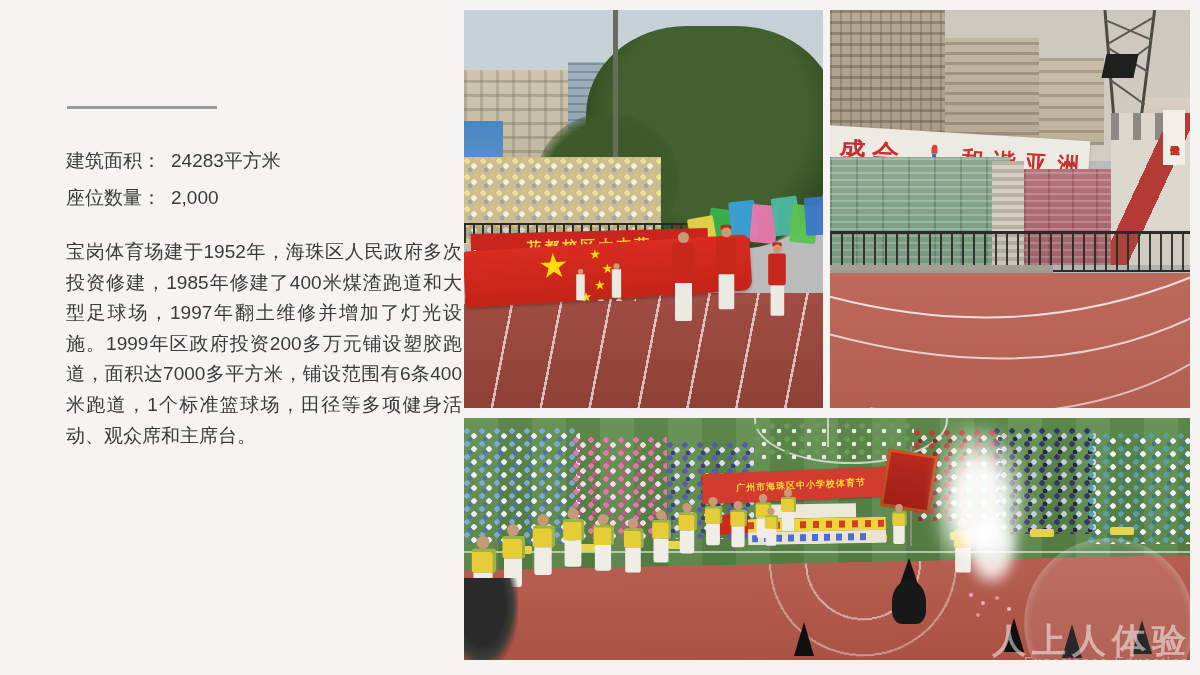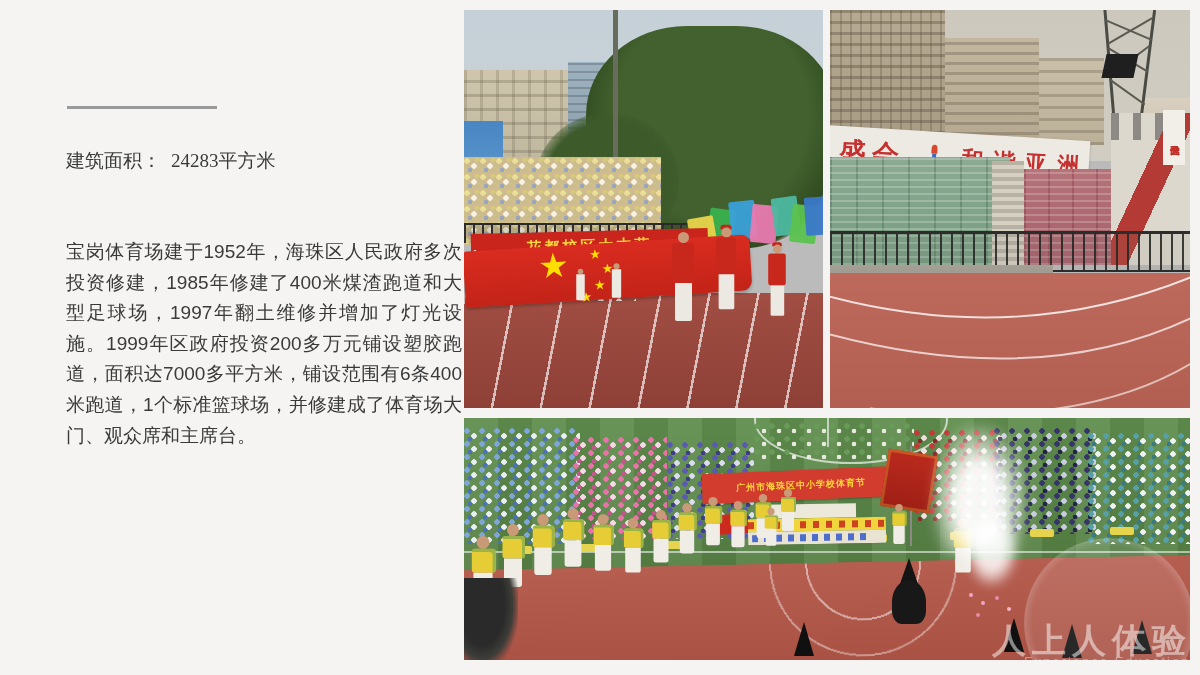--- a/index.html
+++ b/index.html
@@ -4,21 +4,21 @@
 <style>
   html,body{margin:0;padding:0;}
   body{font-family:"Liberation Sans","DejaVu Sans",sans-serif;background:#e8e8e8;}
   .slide{position:relative;width:1200px;height:675px;background:#f5f4f2;overflow:hidden;margin:0 auto;}
   .abs{position:absolute;}
 
   
   .title{left:66px;top:48px;font-size:31px;font-weight:700;color:#f0ac2e;letter-spacing:2px;}
   .divider{left:67px;top:106px;width:150px;height:3px;background:#9a9a9a;}
   .info{left:66px;top:142px;font-size:19px;color:#3a3a3a;}
-  .info-row{height:37.5px;display:flex;align-items:center;font-family:Liberation Serif, serif;}
+  .info-row{height:37.5px;display:flex;align-items:center;}
   .info-row .lbl{margin-right:10px;}
   .paras{left:66px;top:237px;width:396px;font-size:19px;line-height:30.6px;color:#3a3a3a;text-align:justify;word-break:break-all;}
   .paras p{margin:0;}
 
   
   .photo{position:absolute;overflow:hidden;background:#bbb;}
   .photo1{left:464px;top:10px;width:359px;height:398px;}
   .photo2{left:830px;top:10px;width:360px;height:398px;}
   .photo3{left:464px;top:418px;width:726px;height:242px;}
 
@@ -124,24 +124,28 @@
 
 <div class="slide">
 
   <div class="abs divider"></div>
 
   <div class="abs info">
     <div class="info-row">
       <span class="lbl">建筑面积：</span>
       <span class="val">24283平方米</span>
     </div>
+    <div class="info-row">
+      <span class="lbl">座位数量：</span>
+      <span class="val">2,000</span>
+    </div>
   </div>
 
   <div class="abs paras">
-    <p>宝岗体育场建于1952年，海珠区人民政府多次投资修建，1985年修建了400米煤渣跑道和大型足球场，1997年翻土维修并增加了灯光设施。1999年区政府投资200多万元铺设塑胶跑道，面积达7000多平方米，铺设范围有6条400米跑道，1个标准篮球场，并修建成了体育场大门、观众席和主席台。</p>
+    <p>宝岗体育场建于1952年，海珠区人民政府多次投资修建，1985年修建了400米煤渣跑道和大型足球场，1997年翻土维修并增加了灯光设施。1999年区政府投资200多万元铺设塑胶跑道，面积达7000多平方米，铺设范围有6条400米跑道，1个标准篮球场，田径等多项健身活动、观众席和主席台。</p>
   </div>
 
   <div class="photo photo1">
     <div class="abs p1-sky"></div>
     <div class="abs p1-bldg-left"></div>
     <div class="abs p1-bldg-tall"></div>
     <div class="abs p1-trees"></div>
     <div class="abs p1-trees2"></div>
     <div class="abs p1-pole"></div>
     <div class="abs p1-billboard"></div>

